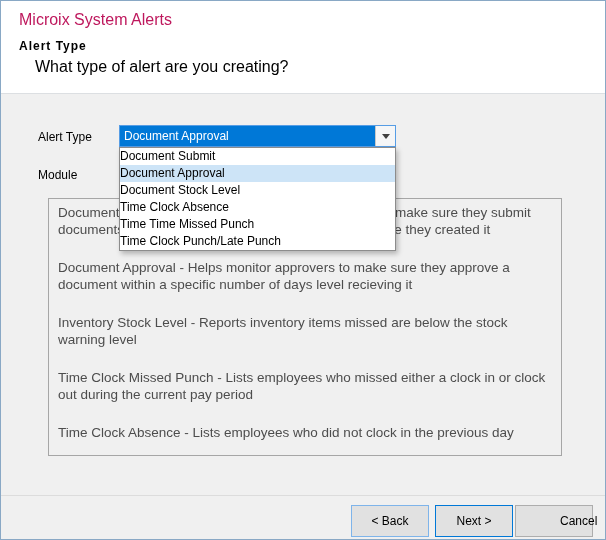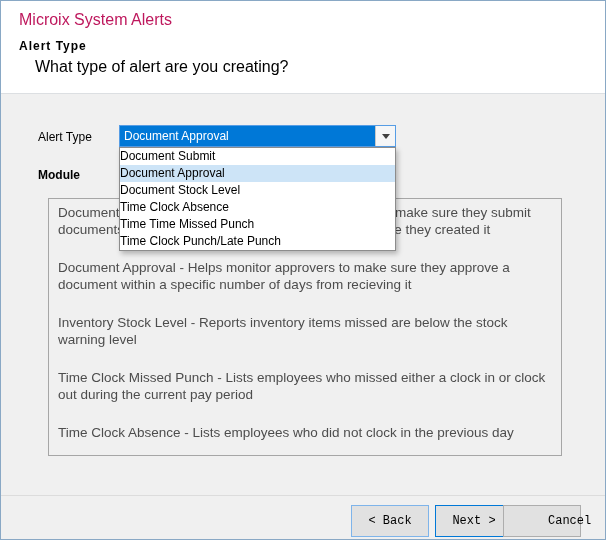--- a/index.html
+++ b/index.html
@@ -51,21 +51,21 @@
     background: #f0f0f0;
     border-top: 1px solid #dcdfe2;
   }
   .field-label {
     position: absolute;
     left: 37px;
     font-size: 12px;
     color: #000000;
   }
   .label-alert-type { top: 36px; }
-  .label-module { top: 74px; font-weight: bold; }
+  .label-module { top: 74px; }
 
   .combobox {
     position: absolute;
     left: 118px;
     top: 31px;
     width: 277px;
     height: 22px;
     box-sizing: border-box;
     background: #ffffff;
     border: 1px solid #569de5;
@@ -150,30 +150,30 @@
     border-top: 1px solid #dcdcdc;
   }
   .btn {
     position: absolute;
     top: 9px;
     width: 78px;
     height: 32px;
     box-sizing: border-box;
     background: #e1e1e1;
     border: 1px solid #adadad;
-    font-family: Liberation Mono, monospace;
+    font-family: Liberation Sans, sans-serif;
     font-size: 12px;
     color: #000000;
     text-align: center;
     line-height: 22px;
     cursor: default;
   }
   .btn-back   { right: 176px; border-color: #7eb4ea; }
   .btn-next   { right: 92px;  border-color: #0078d7; }
-  .btn-cancel { right: 24px; padding-left: 44px; }
+  .btn-cancel { right: 12px; padding-left: 44px; }
 </style>
 </head>
 <body>
 
 <div class="window">
 
   <div class="window-title">Microix System Alerts</div>
 
   <div class="header-title">Alert Type</div>
   <div class="header-subtitle">What type of alert are you creating?</div>
@@ -186,21 +186,21 @@
       <span class="combo-value">Document Approval</span>
       <span class="combo-button">
         <span class="combo-arrow"></span>
       </span>
     </div>
 
     <div class="field-label label-module">Module</div>
 
     <div class="description-box">
       <p>Document Submit - Helps monitor document creators to make sure they submit documents within a specific number of days from the time they created it</p>
-      <p>Document Approval - Helps monitor approvers to make sure they approve a document within a specific number of days from recieving it</p>
+      <p>Document Approval - Helps monitor approvers to make sure they approve a document within a specific number of days level recieving it</p>
       <p>Inventory Stock Level - Reports inventory items missed are below the stock warning level</p>
       <p>Time Clock Missed Punch - Lists employees who missed either a clock in or clock out during the current pay period</p>
       <p>Time Clock Absence - Lists employees who did not clock in the previous day</p>
     </div>
 
     <div class="dropdown-list">
       <div class="dd-item">Document Submit</div>
       <div class="dd-item selected">Document Approval</div>
       <div class="dd-item">Document Stock Level</div>
       <div class="dd-item">Time Clock Absence</div>

